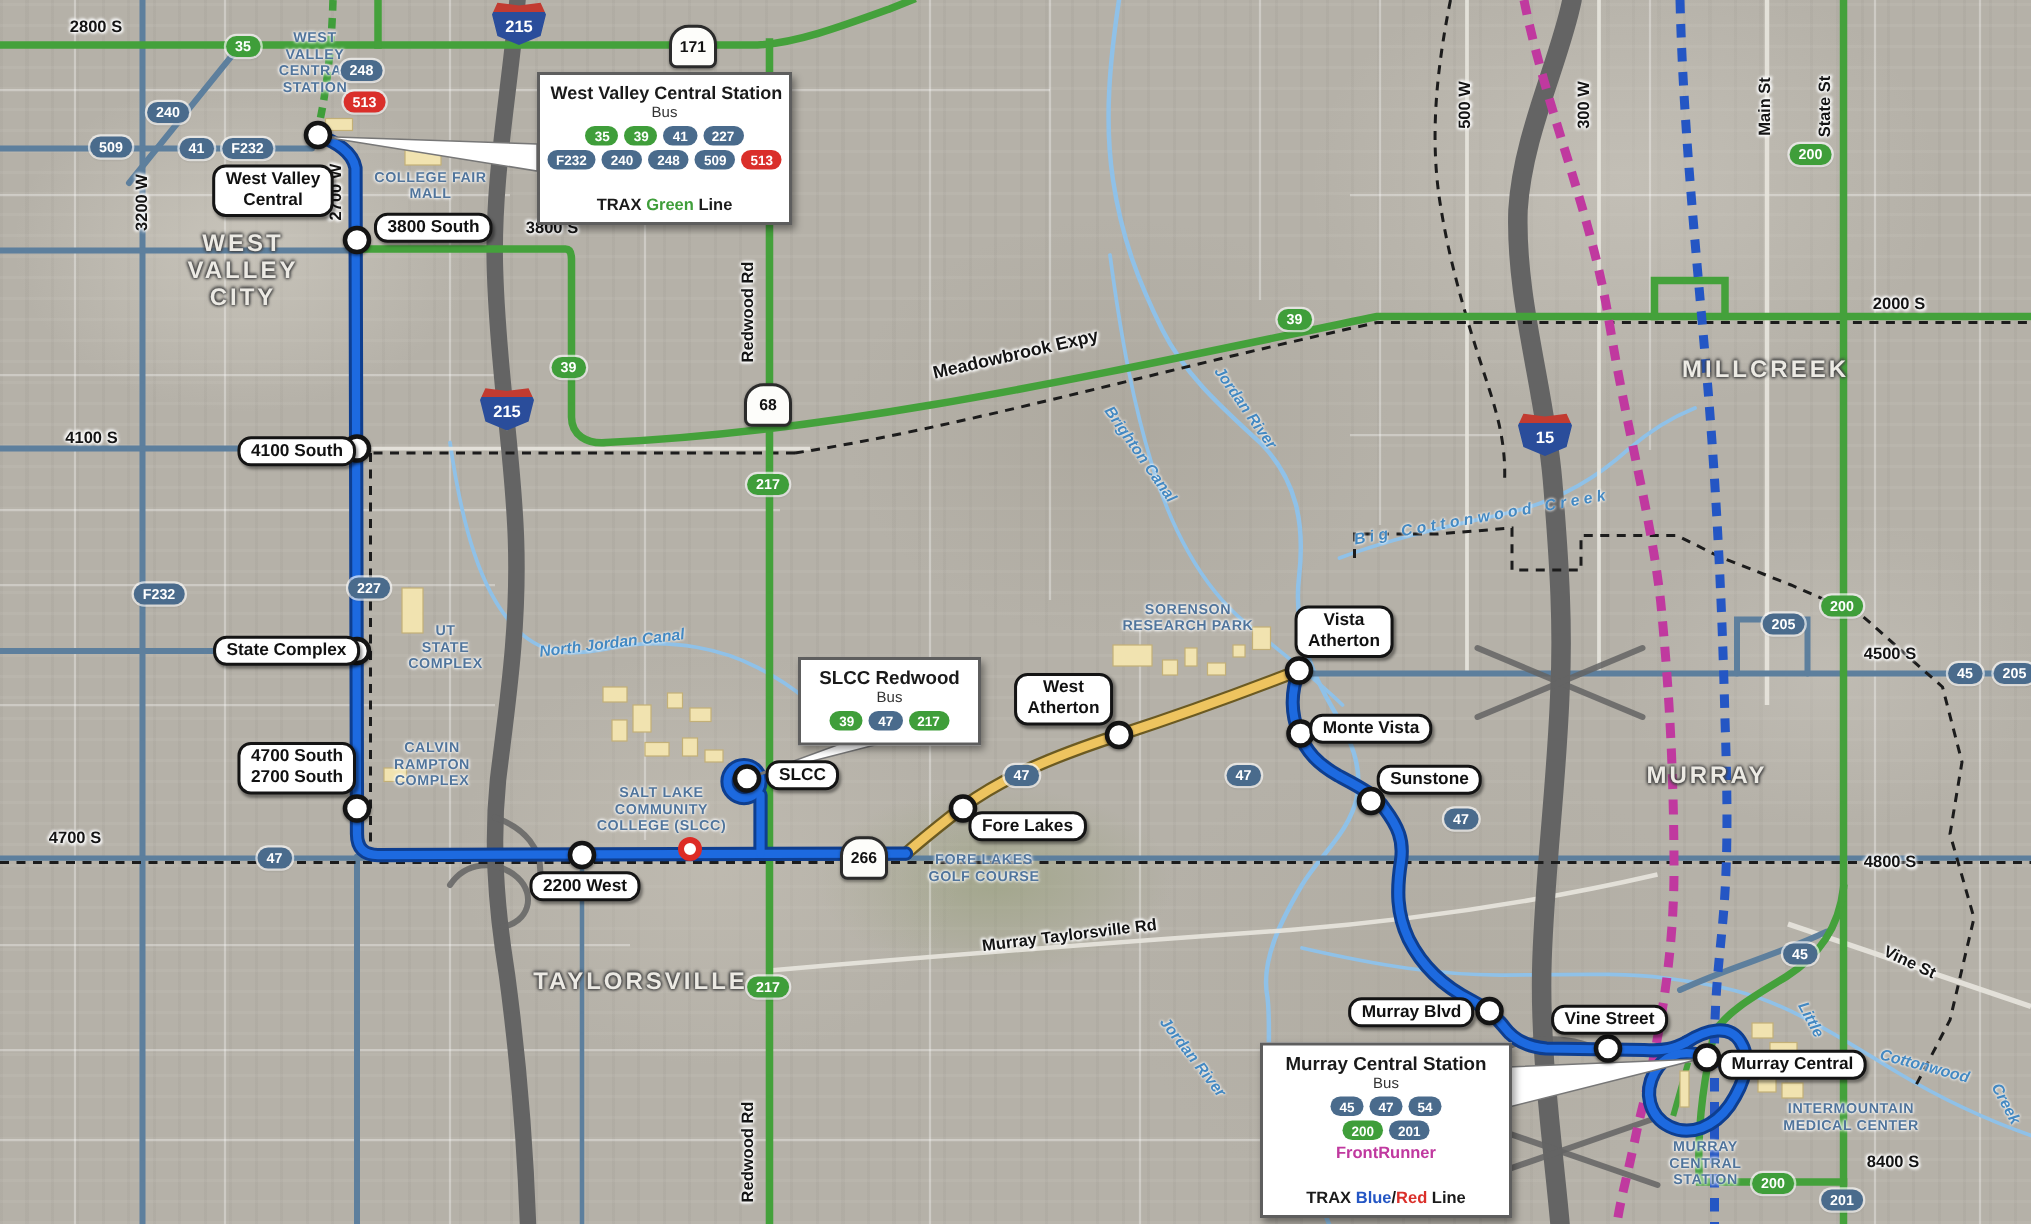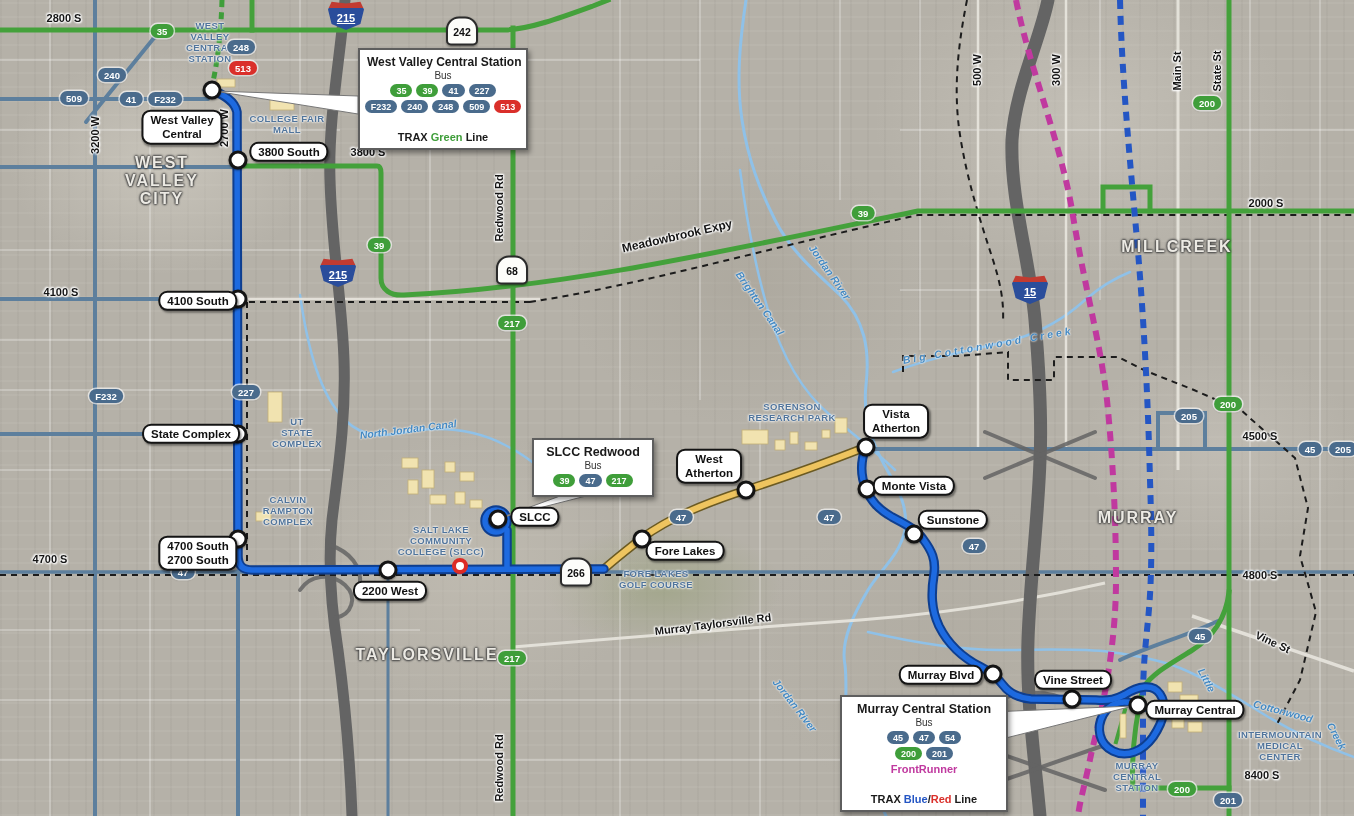--- a/index.html
+++ b/index.html
@@ -37,21 +37,21 @@
     font-weight:bold;font-size:9.5px;color:#fff;white-space:nowrap;z-index:4;
     box-shadow:0 0 0 1.5px rgba(255,255,255,.65),0 1px 2px rgba(0,0,0,.3);}
   .badge.green{background:#3f9e3a;} .badge.slate{background:#4a6b8c;} .badge.red{background:#da2f2a;}
   .shield-state{position:absolute;transform:translate(-50%,-50%);width:28px;height:25px;background:#fdfdfa;
     border:2px solid #2b2b2b;border-radius:13px 13px 5px 5px;display:flex;align-items:center;justify-content:center;
     font-weight:bold;font-size:10.5px;color:#111;z-index:4;box-shadow:0 1px 2px rgba(0,0,0,.35);}
   .shield-i{position:absolute;transform:translate(-50%,-50%);width:36px;height:30px;z-index:4;
     background:linear-gradient(#c23b31 0 8px,#2a4d9b 8px);
     clip-path:polygon(50% 100%,10% 80%,0% 32%,10% 6%,50% 12%,90% 6%,100% 32%,90% 80%);
     display:flex;align-items:center;justify-content:center;padding-top:6px;box-sizing:border-box;
-    font-weight:bold;font-size:11px;color:#fff;filter:drop-shadow(0 0 1px #fff) drop-shadow(0 0 1px #fff);text-decoration:underline;}
+    font-weight:bold;font-size:11px;color:#fff;filter:drop-shadow(0 0 1px #fff) drop-shadow(0 0 1px #fff);}
   .callout{position:absolute;background:#fff;border:2px solid #5e5e5e;box-shadow:2px 3px 5px rgba(0,0,0,.4);
     padding:5px 7px;text-align:center;z-index:8;}
   .callout .c-title{font-weight:bold;font-size:12.5px;color:#1a1a1a;white-space:nowrap;}
   .callout .c-bus{font-size:10px;color:#333;margin-top:1px;}
   .c-row{display:flex;gap:4px;justify-content:center;margin:3px 0;}
   .badge-sm{border-radius:9px;padding:1.5px 6px;font-weight:bold;font-size:9px;color:#fff;}
   .badge-sm.green{background:#3f9e3a;} .badge-sm.slate{background:#4a6b8c;} .badge-sm.red{background:#da2f2a;}
   .c-rail{font-weight:bold;font-size:11px;color:#1a1a1a;margin-top:18px;}
   .t-green{color:#3f9e3a;} .t-blue{color:#2456c4;} .t-red{color:#da2f2a;} .t-magenta{color:#c0399f;}
 </style>
@@ -230,21 +230,21 @@
   <div class="dot" style="left:993px;top:674px"></div>
   <div class="dot" style="left:1072px;top:699px"></div>
   <div class="dot" style="left:1138px;top:705px"></div>
   <div class="poi-marker" style="left:460px;top:566px"></div>
 
   <div class="stop" style="left:182px;top:127px">West Valley
 Central</div>
   <div class="stop" style="left:289px;top:152px">3800 South</div>
   <div class="stop" style="left:198px;top:301px">4100 South</div>
   <div class="stop" style="left:191px;top:434px">State Complex</div>
-  <div class="stop" style="left:198px;top:553px">4700 South
+  <div class="stop" style="left:198px;top:512px">4700 South
 2700 South</div>
   <div class="stop" style="left:390px;top:591px">2200 West</div>
   <div class="stop" style="left:535px;top:517px">SLCC</div>
   <div class="stop" style="left:685px;top:551px">Fore Lakes</div>
   <div class="stop" style="left:709px;top:466px">West
 Atherton</div>
   <div class="stop" style="left:896px;top:421px">Vista
 Atherton</div>
   <div class="stop" style="left:914px;top:486px">Monte Vista</div>
   <div class="stop" style="left:953px;top:520px">Sunstone</div>
@@ -274,21 +274,21 @@
   <div class="badge green" style="left:1228px;top:404px">200</div>
   <div class="badge slate" style="left:1310px;top:449px">45</div>
   <div class="badge slate" style="left:1343px;top:449px">205</div>
   <div class="badge slate" style="left:1200px;top:636px">45</div>
   <div class="badge green" style="left:1182px;top:789px">200</div>
   <div class="badge slate" style="left:1228px;top:800px">201</div>
 
   <div class="shield-i" style="left:346px;top:15px">215</div>
   <div class="shield-i" style="left:338px;top:272px">215</div>
   <div class="shield-i" style="left:1030px;top:289px">15</div>
-  <div class="shield-state" style="left:462px;top:31px">242</div>
+  <div class="shield-state" style="left:462px;top:31px">171</div>
   <div class="shield-state" style="left:512px;top:270px">68</div>
   <div class="shield-state" style="left:576px;top:572px">266</div>
 
   <div class="lbl-street ctr" style="left:64px;top:18px">2800 S</div>
   <div class="lbl-street" style="left:95px;top:135px;transform:translate(-50%,-50%) rotate(-90deg)">3200 W</div>
   <div class="lbl-street" style="left:224px;top:128px;transform:translate(-50%,-50%) rotate(-90deg)">2700 W</div>
   <div class="lbl-street ctr" style="left:368px;top:152px">3800 S</div>
   <div class="lbl-street ctr" style="left:61px;top:292px">4100 S</div>
   <div class="lbl-street ctr" style="left:50px;top:559px">4700 S</div>
   <div class="lbl-street" style="left:499px;top:208px;transform:translate(-50%,-50%) rotate(-90deg)">Redwood Rd</div>
@@ -324,21 +324,21 @@
   <div class="lbl-area ctr" style="left:288px;top:510px">CALVIN
 RAMPTON
 COMPLEX</div>
   <div class="lbl-area ctr" style="left:441px;top:540px">SALT LAKE
 COMMUNITY
 COLLEGE (SLCC)</div>
   <div class="lbl-area ctr" style="left:792px;top:412px">SORENSON
 RESEARCH PARK</div>
   <div class="lbl-area ctr" style="left:656px;top:579px">FORE LAKES
 GOLF COURSE</div>
-  <div class="lbl-area ctr" style="left:1280px;top:745px">INTERMOUNTAIN
+  <div class="lbl-area ctr" style="left:1234px;top:745px">INTERMOUNTAIN
 MEDICAL CENTER</div>
   <div class="lbl-area ctr" style="left:1137px;top:776px">MURRAY
 CENTRAL
 STATION</div>
 
   <div class="lbl-water" style="left:408px;top:429px;transform:translate(-50%,-50%) rotate(-7deg)">North Jordan Canal</div>
   <div class="lbl-water" style="left:830px;top:272px;transform:translate(-50%,-50%) rotate(55deg)">Jordan River</div>
   <div class="lbl-water" style="left:760px;top:303px;transform:translate(-50%,-50%) rotate(55deg)">Brighton Canal</div>
   <div class="lbl-water" style="left:988px;top:345px;transform:translate(-50%,-50%) rotate(-10deg);letter-spacing:3px">Big Cottonwood Creek</div>
   <div class="lbl-water" style="left:795px;top:705px;transform:translate(-50%,-50%) rotate(52deg)">Jordan River</div>

